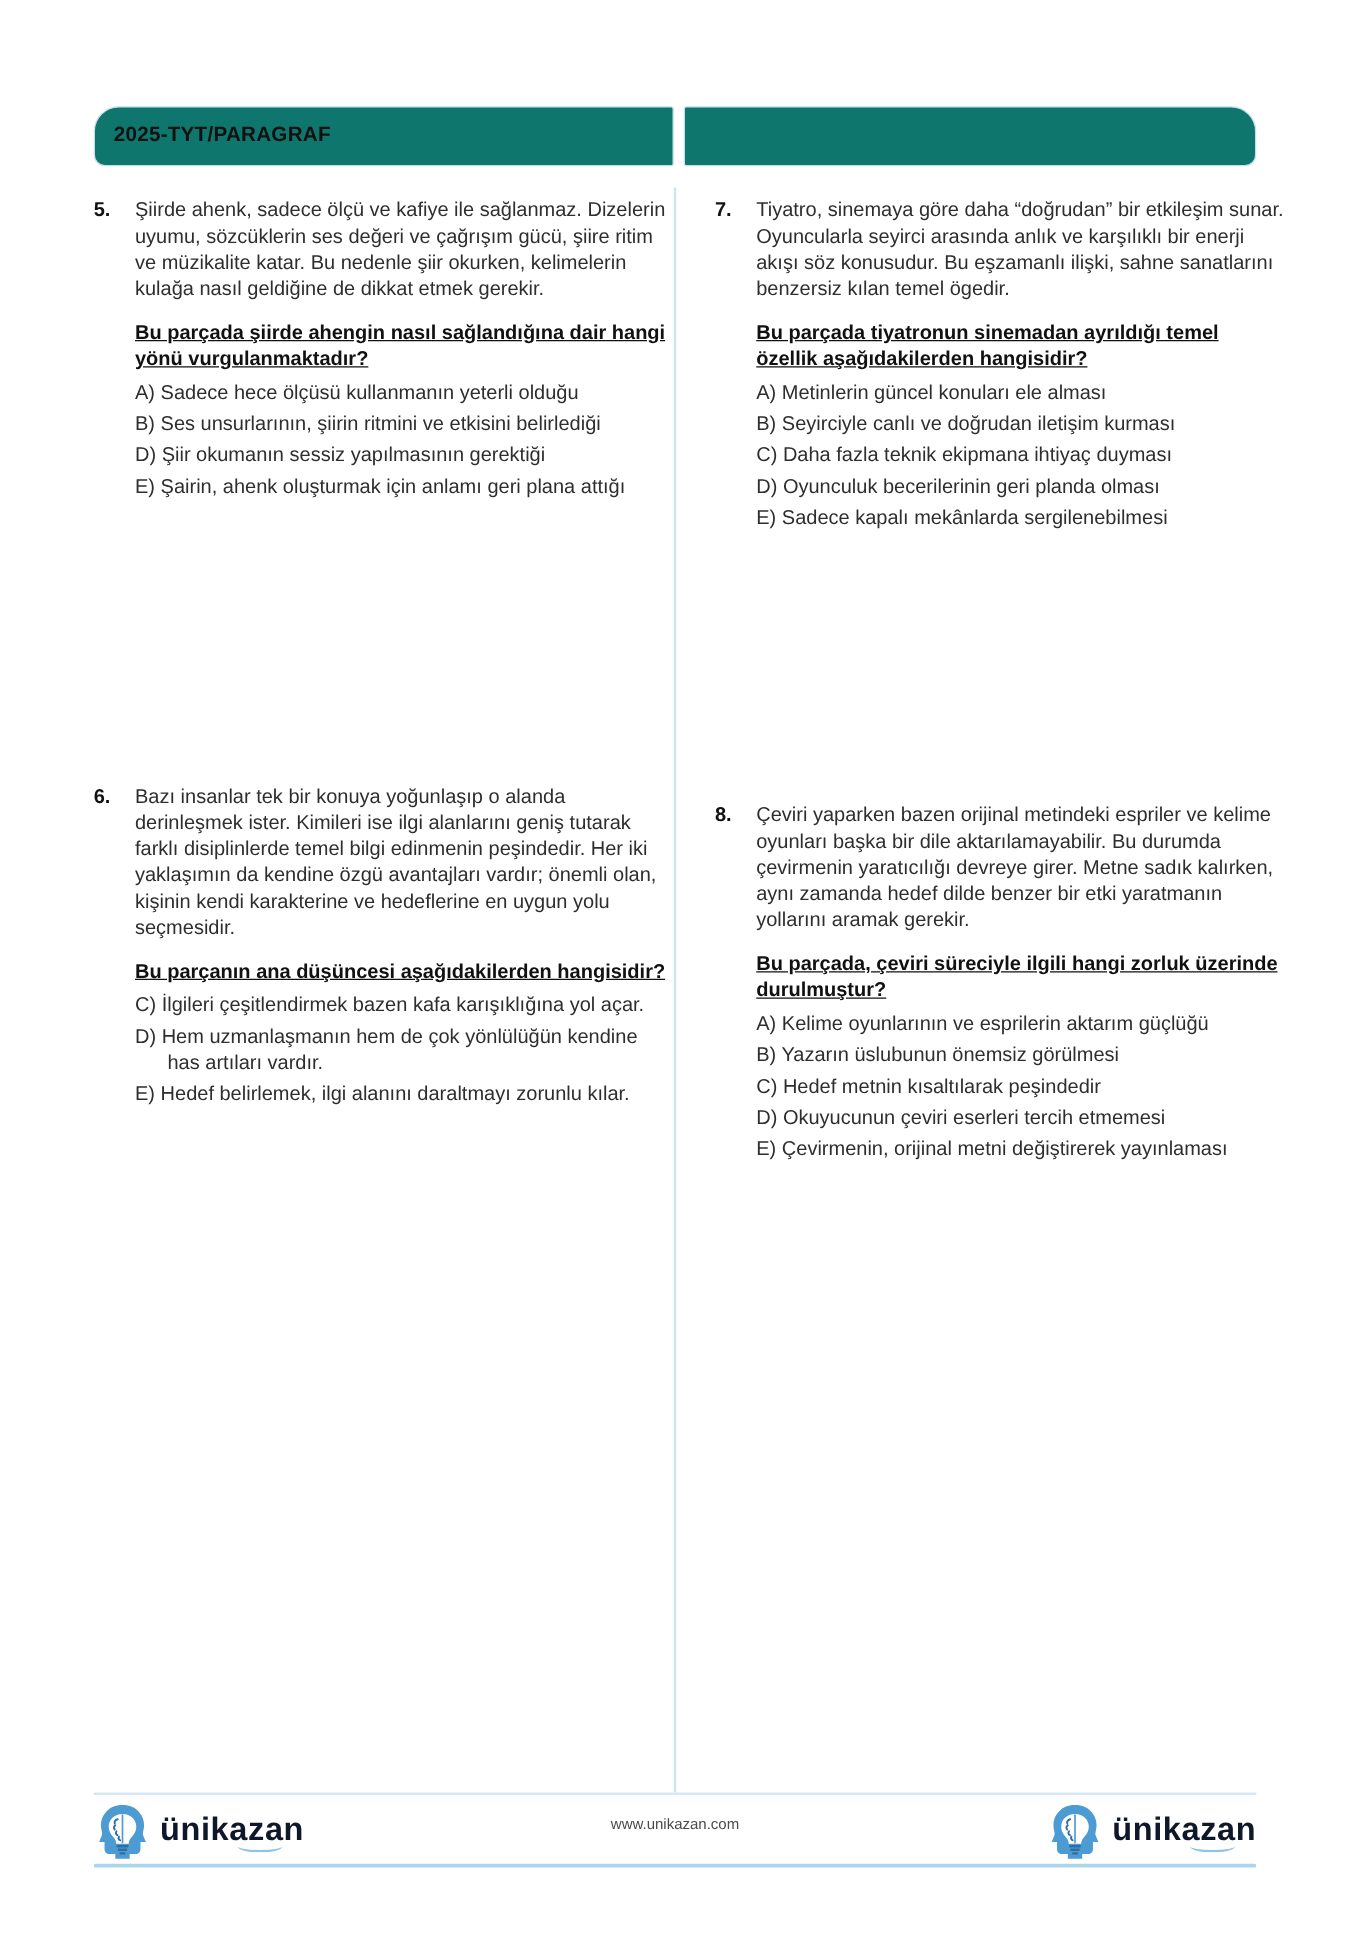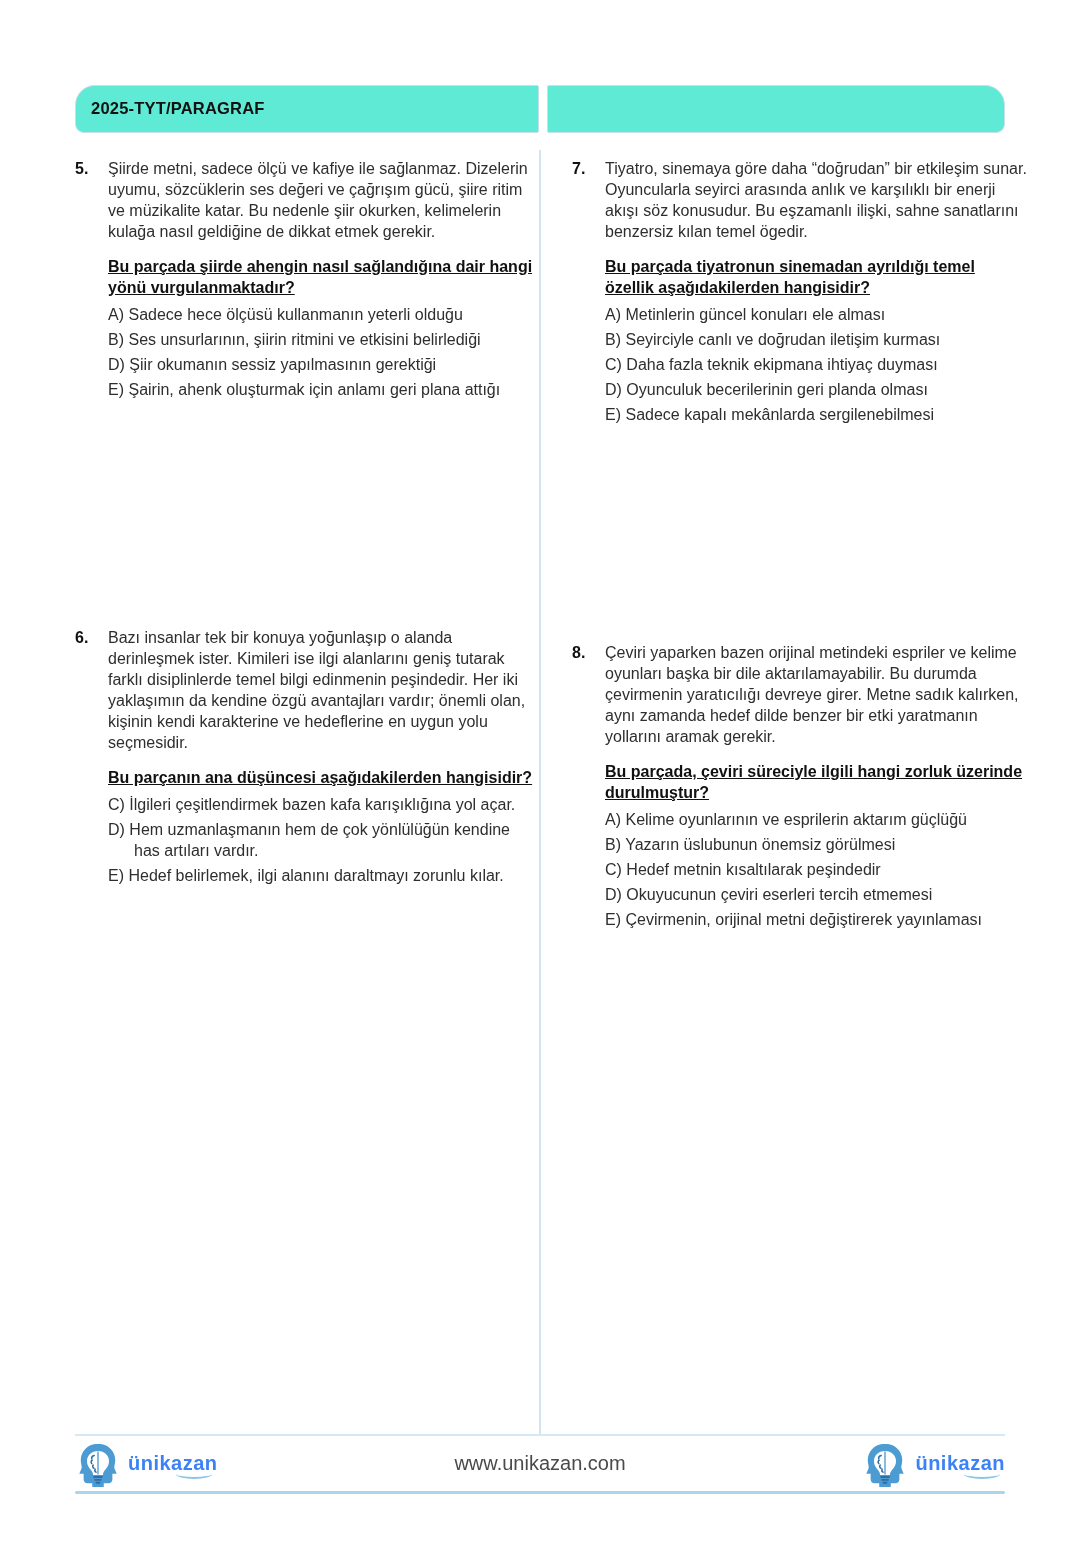--- a/index.html
+++ b/index.html
@@ -14,21 +14,21 @@
     overflow: hidden;
     color: #2e2e2e;
   }
 
   
   .header-box {
     position: absolute;
     top: 85px;
     height: 48px;
     border: 1.5px solid #c6dfec;
-    background: #5eead4;
+    background: #0f766e;
   }
   .header-box.left {
     left: 75px;
     width: 464px;
     border-radius: 20px 2px 2px 9px;
   }
   .header-box.right {
     left: 547px;
     width: 458px;
     border-radius: 2px 20px 9px 2px;
@@ -103,39 +103,39 @@
     height: 3px;
     background: #abd5ea;
     border-radius: 2px;
   }
   .footer-url {
     position: absolute;
     left: 0;
     right: 0;
     top: 1452px;
     text-align: center;
-    font-size: 20px;
+    font-size: 12px;
     color: #4a4a4a;
   }
   .logo {
     position: absolute;
     top: 1441px;
     display: flex;
     align-items: center;
     gap: 7px;
     height: 48px;
   }
   .logo.left-logo  { left: 75px; }
   .logo.right-logo { right: 75px; }
   .logo-icon { width: 46px; height: 46px; flex: 0 0 46px; }
   .wordmark {
     position: relative;
-    font-size: 20px;
-    font-weight: bold;
-    color: #3b82f6;
+    font-size: 26px;
+    font-weight: bold;
+    color: #0f172a;
     letter-spacing: 0.5px;
     line-height: 1;
     padding-bottom: 5px;
   }
   .wordmark .smile {
     position: absolute;
     left: 54%;
     bottom: -1px;
     width: 36px;
     height: 10px;
@@ -151,21 +151,21 @@
   <div class="header-box left">
     <div class="header-title">2025-TYT/PARAGRAF</div>
   </div>
   <div class="header-box right"></div>
 
   <div class="col-divider"></div>
 
   <section class="question q5">
     <div class="qnum">5.</div>
     <div class="qbody">
-      <p class="passage">Şiirde metni, sadece ölçü ve kafiye ile sağlanmaz. Dizelerin uyumu, sözcüklerin ses değeri ve çağrışım gücü, şiire ritim ve müzikalite katar. Bu nedenle şiir okurken, kelimelerin kulağa nasıl geldiğine de dikkat etmek gerekir.</p>
+      <p class="passage">Şiirde ahenk, sadece ölçü ve kafiye ile sağlanmaz. Dizelerin uyumu, sözcüklerin ses değeri ve çağrışım gücü, şiire ritim ve müzikalite katar. Bu nedenle şiir okurken, kelimelerin kulağa nasıl geldiğine de dikkat etmek gerekir.</p>
       <p class="stem">Bu parçada şiirde ahengin nasıl sağlandığına dair hangi yönü vurgulanmaktadır?</p>
       <div class="options">
         <div class="option"><span>A)</span> <span>Sadece hece ölçüsü kullanmanın yeterli olduğu</span></div>
         <div class="option"><span>B)</span> <span>Ses unsurlarının, şiirin ritmini ve etkisini belirlediği</span></div>
         <div class="option"><span>D)</span> <span>Şiir okumanın sessiz yapılmasının gerektiği</span></div>
         <div class="option"><span>E)</span> <span>Şairin, ahenk oluşturmak için anlamı geri plana attığı</span></div>
       </div>
     </div>
   </section>
 

